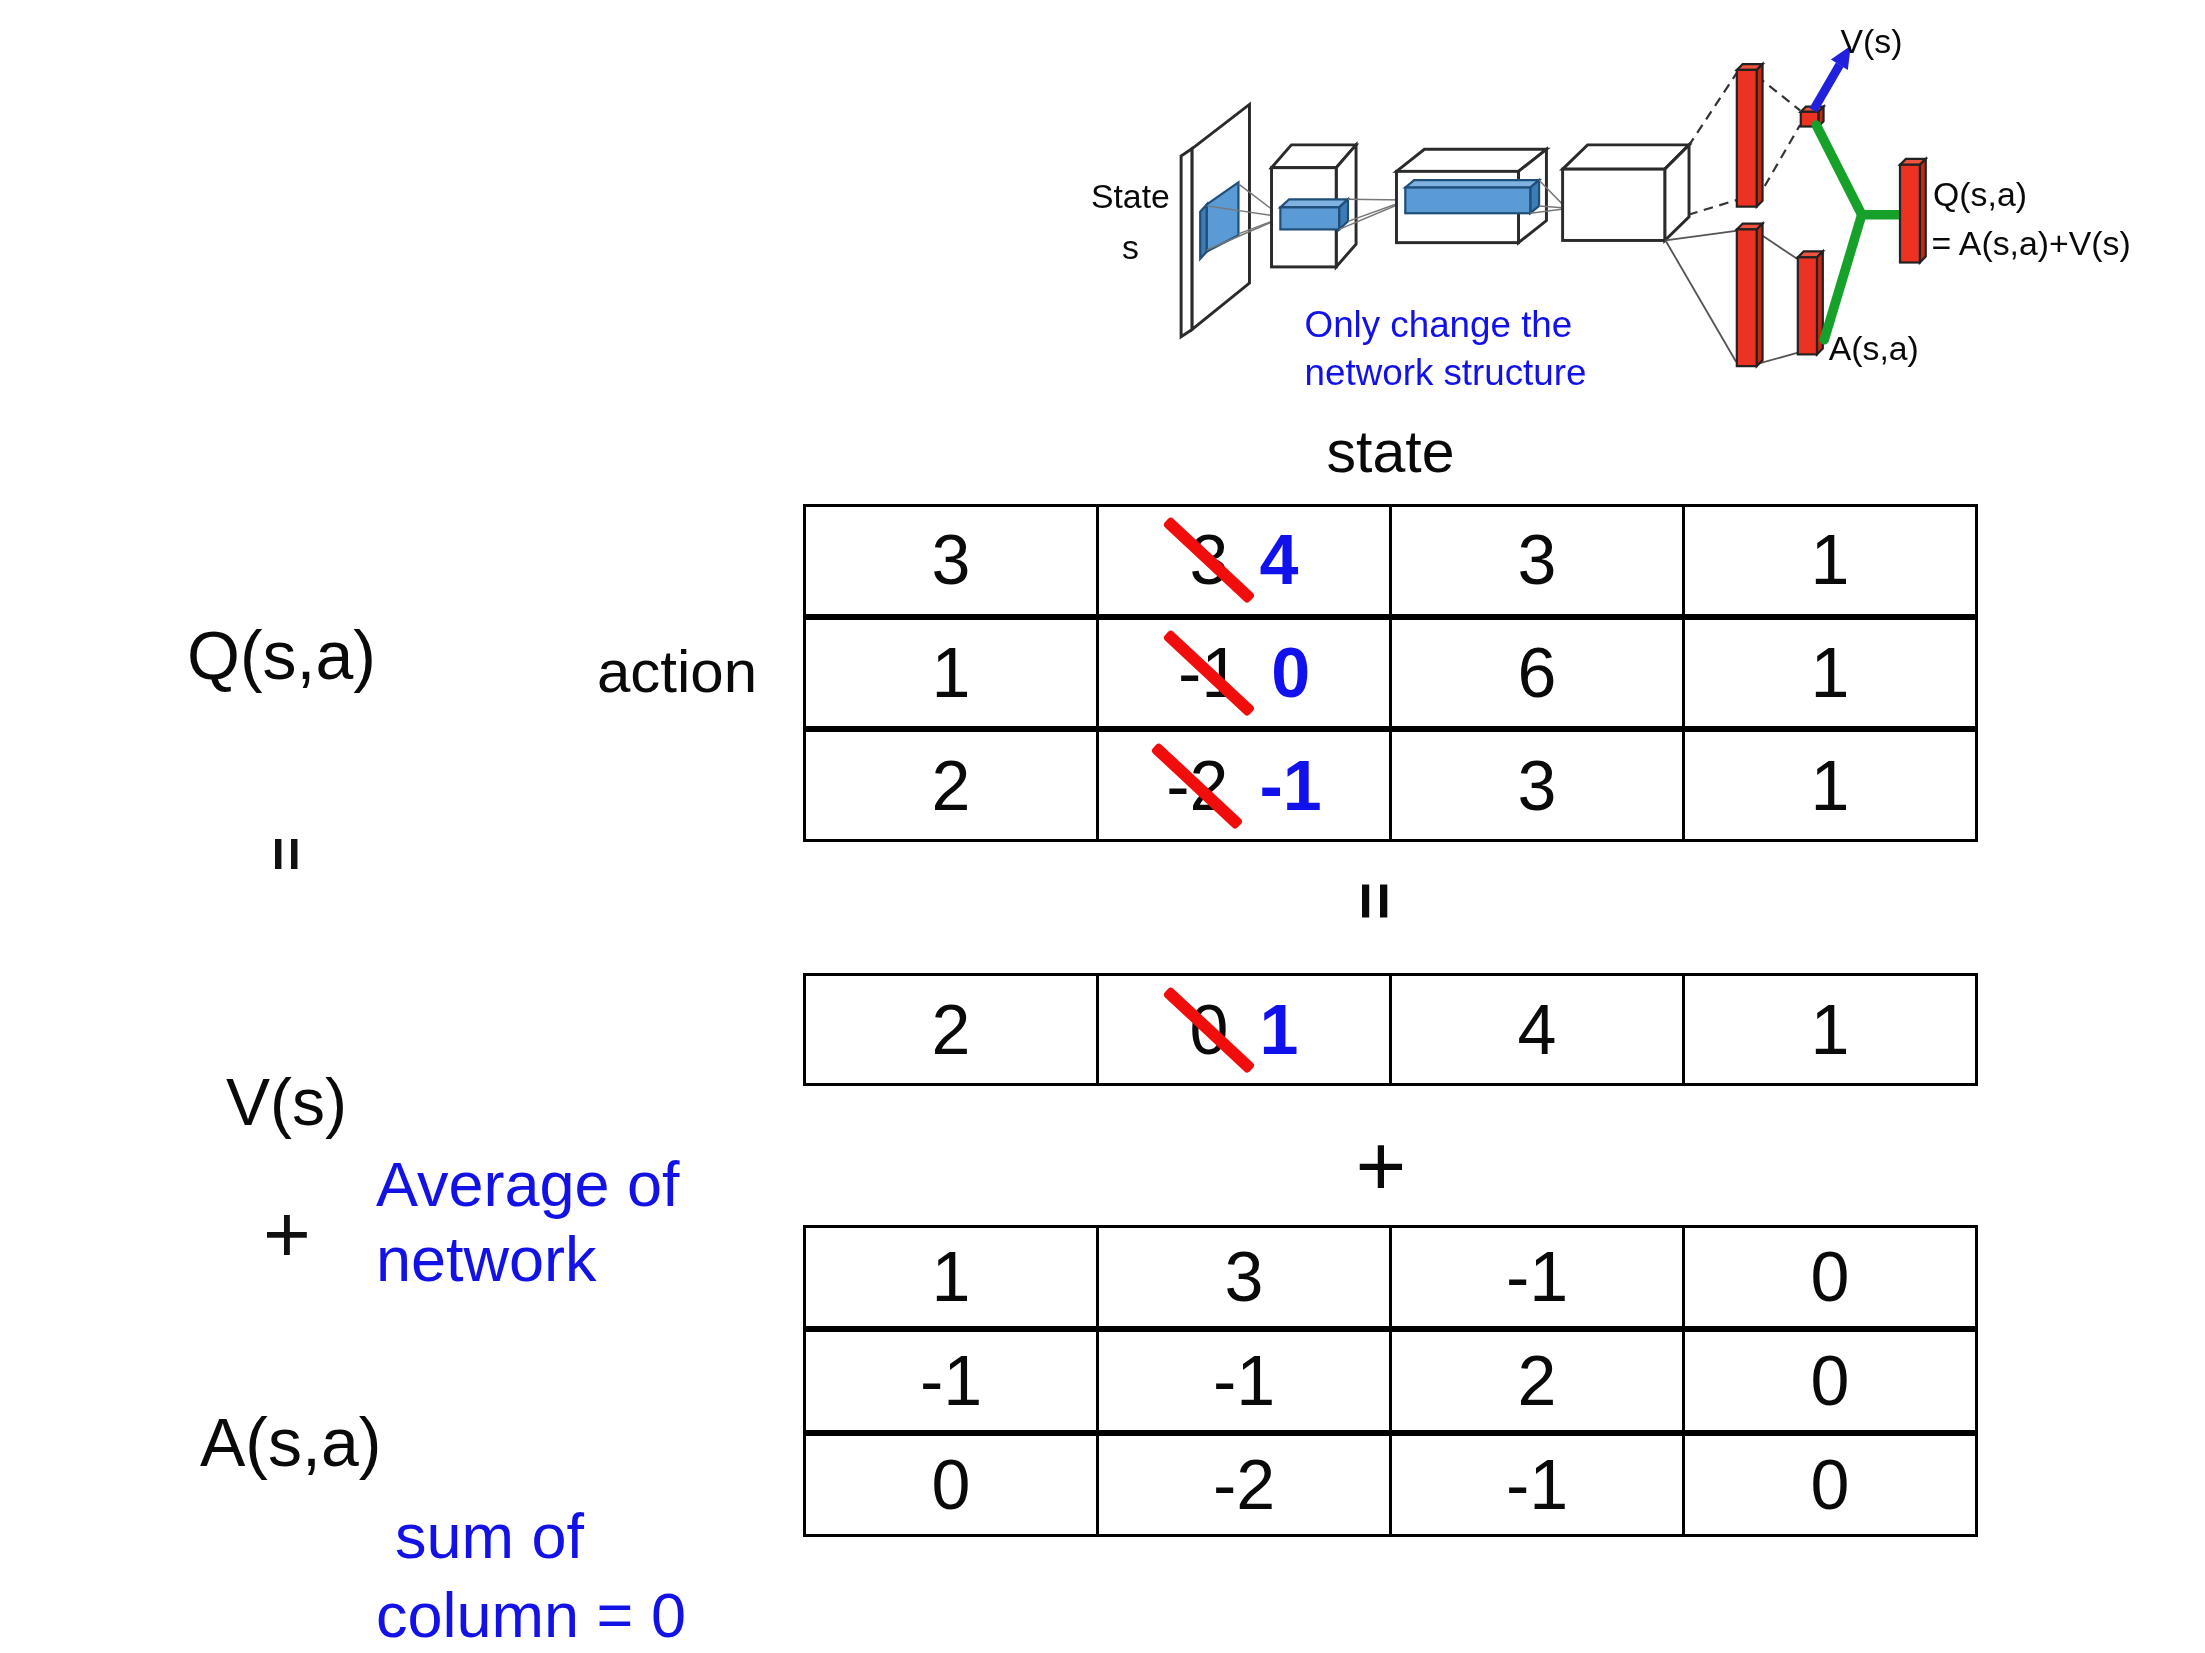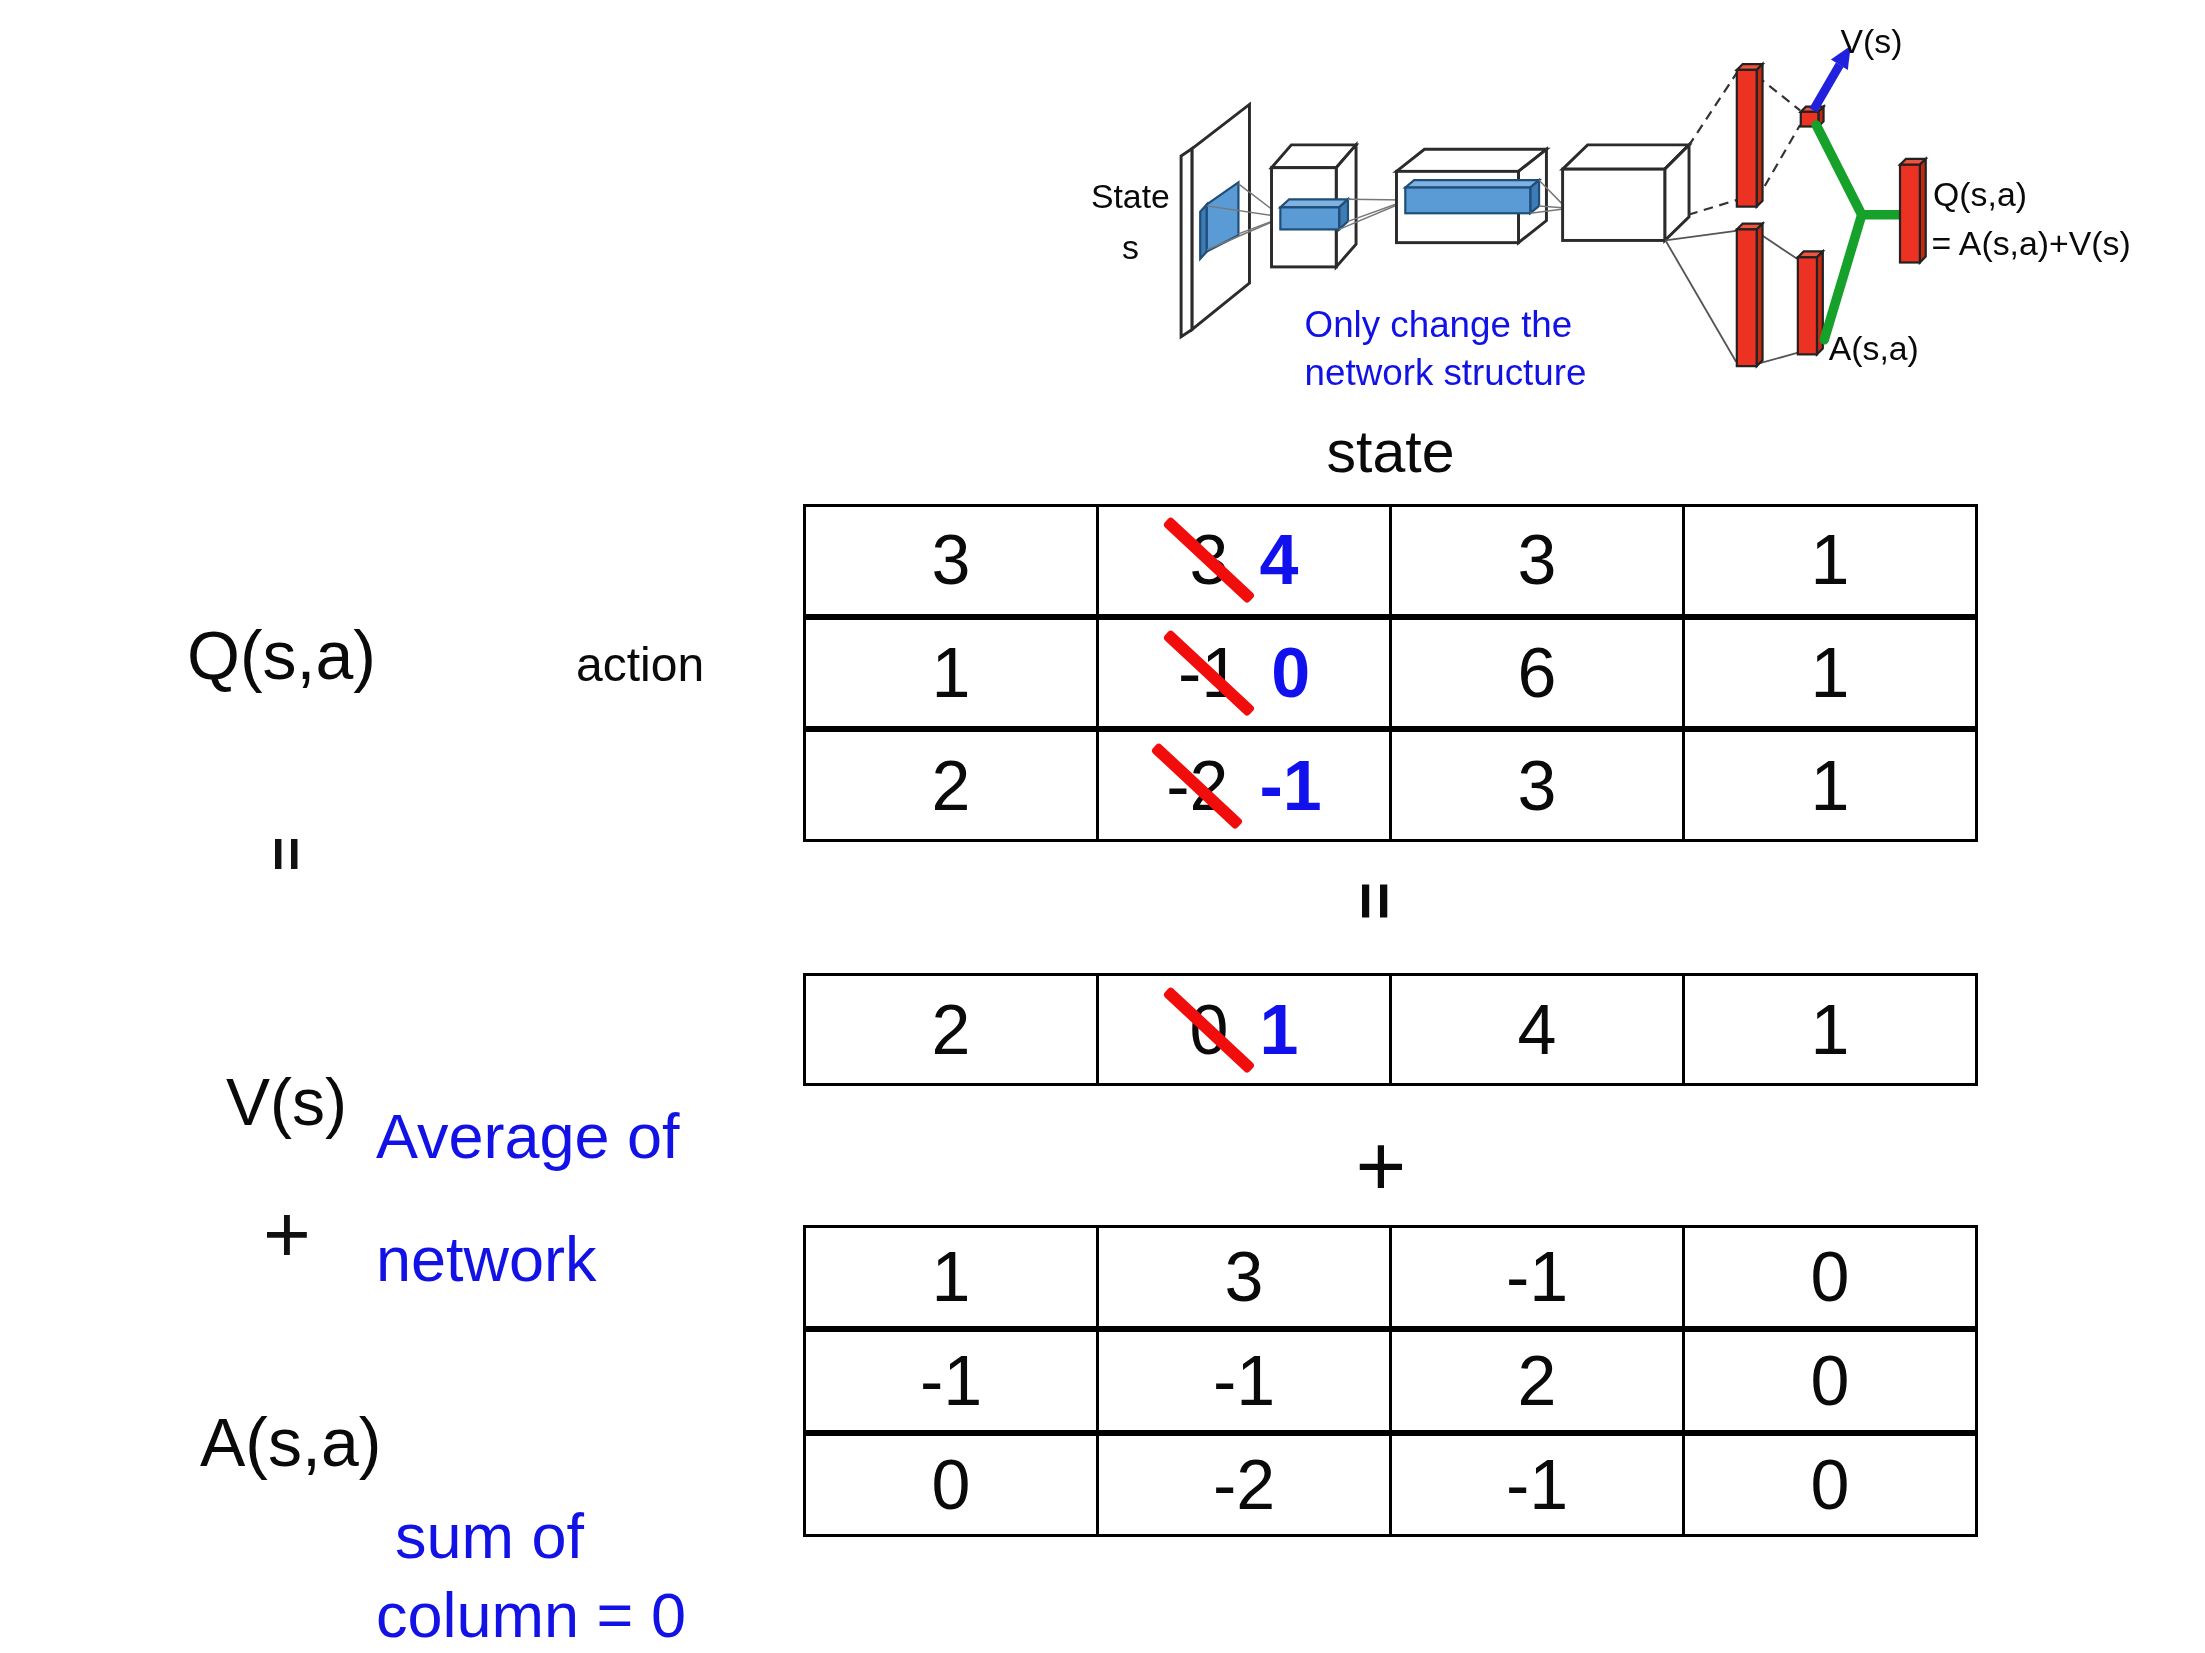--- a/index.html
+++ b/index.html
@@ -13,28 +13,28 @@
   .eq-label{position:absolute;font-size:68px;color:#0a0a0a;white-space:nowrap;}
   .q-label{left:187px;top:616px;}
   .v-label{left:226px;top:1064px;font-size:66px;}
   .a-label{left:200px;top:1403px;}
   .rot{display:flex;align-items:center;justify-content:center;transform:rotate(90deg);}
   .eq-left{position:absolute;left:244px;top:809px;width:88px;height:90px;font-size:60px;font-weight:bold;}
   .plus-left{position:absolute;left:241px;top:1175px;width:92px;height:118px;display:flex;align-items:center;justify-content:center;font-size:82px;}
 
   
   .note{position:absolute;font-size:63px;color:#1212e6;white-space:nowrap;}
-  .note-avg1{left:376px;top:1100px;text-align:center;}
+  .note-avg1{left:376px;top:1148px;text-align:center;}
   .note-avg2{left:376px;top:1223px;}
   .note-sum1{left:395px;top:1500px;}
   .note-sum2{left:376px;top:1579px;text-align:center;}
 
   
   .state-header{position:absolute;left:803px;top:418px;width:1175px;text-align:center;font-size:59px;color:#0a0a0a;}
-  .action-label{position:absolute;left:576px;top:637px;font-size:48px;color:#0a0a0a;}
+  .action-label{position:absolute;left:597px;top:637px;font-size:60px;color:#0a0a0a;}
 
   .num-table{position:absolute;left:803px;width:1175px;border:3.7px solid #000;box-sizing:border-box;background:#fff;display:flex;flex-direction:column;}
   .q-table{top:504px;height:338px;}
   .v-table{top:973px;height:113px;}
   .a-table{top:1225px;height:312px;}
   .t-row{flex:1;display:flex;}
   .t-row + .t-row{border-top:6.6px solid #000;}
   .t-cell{flex:1;display:flex;align-items:center;justify-content:center;font-size:70px;}
   .t-cell + .t-cell{border-left:3.7px solid #000;}
   .val{color:#0a0a0a;}

